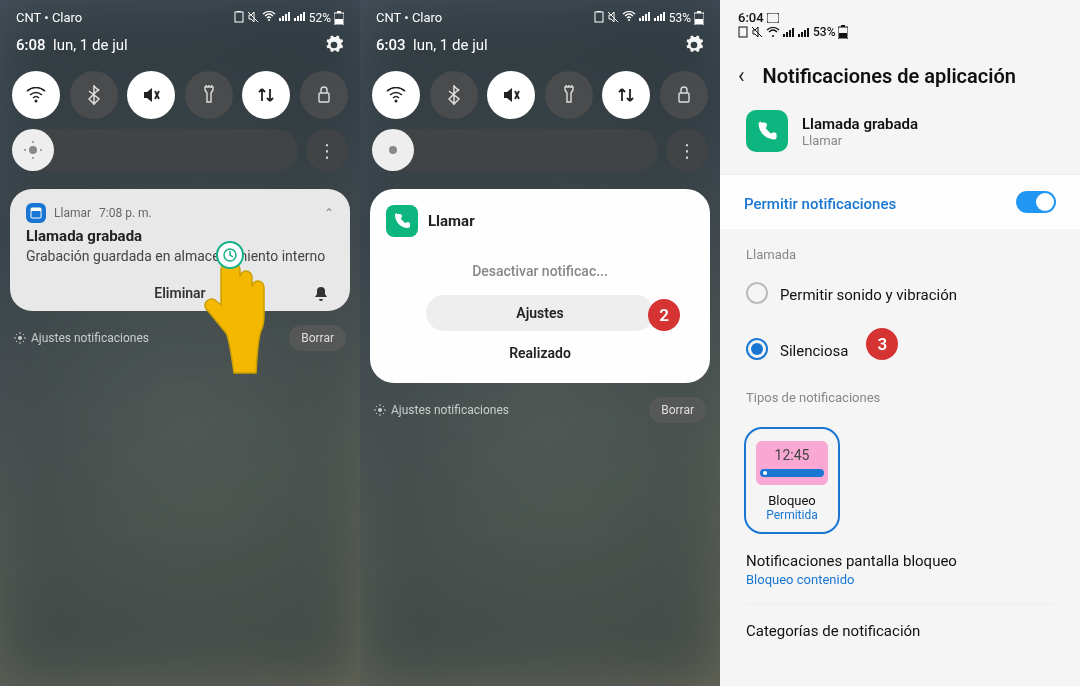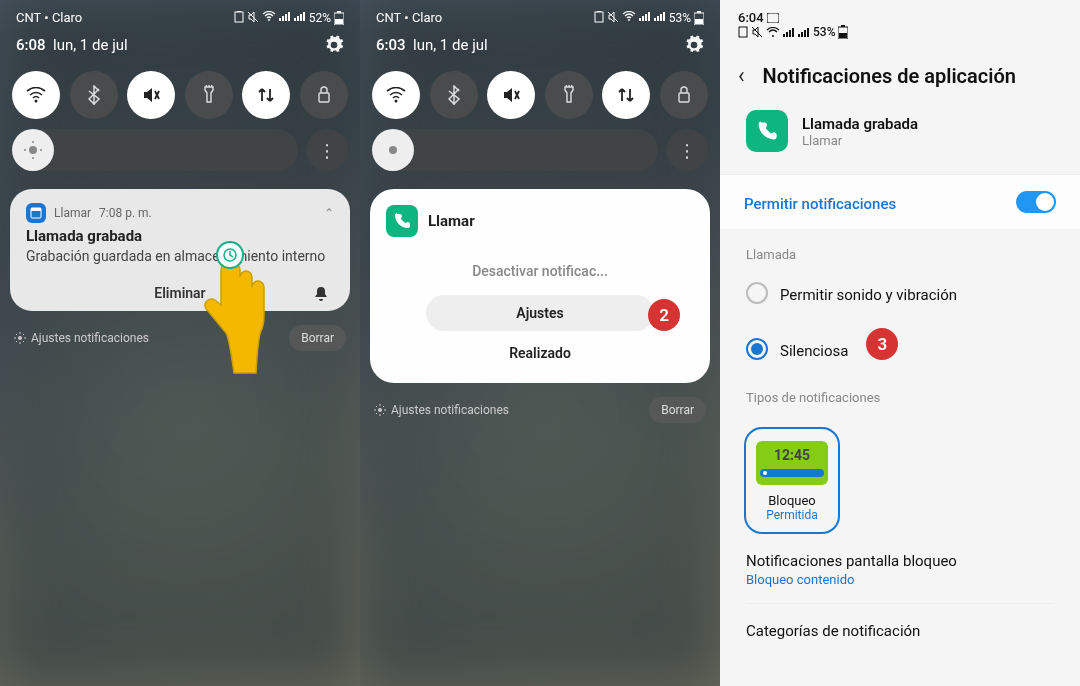--- a/index.html
+++ b/index.html
@@ -62,21 +62,21 @@
 .toggle { width: 40px; height: 22px; border-radius: 11px; background: #2196f3; position: relative; }
 .toggle::after { content: ''; position: absolute; right: 2px; top: 2px; width: 18px; height: 18px; border-radius: 50%; background: #fff; }
 .p3-section { padding: 18px 26px 8px; font-size: 13px; color: #888; }
 .p3-radio-row { display: flex; align-items: flex-end; gap: 12px; padding: 12px 26px; position: relative; }
 .radio-outer { width: 22px; height: 22px; border-radius: 50%; border: 2px solid #bbb; display: flex; align-items: center; justify-content: center; }
 .radio-outer.selected { border-color: #1976d2; }
 .radio-inner { width: 12px; height: 12px; border-radius: 50%; background: #1976d2; }
 .p3-radio-label { font-size: 15px; color: #111; }
 .step-badge3 { width: 32px; height: 32px; border-radius: 50%; background: #d63333; color: #fff; display: flex; align-items: center; justify-content: center; font-size: 17px; font-weight: 600; margin-left: 6px;}
 .p3-type-card { margin: 14px 24px 0; width: 96px; border: 2.5px solid #1976d2; border-radius: 18px; padding: 12px 10px 10px; text-align: center; }
-.type-preview { background: #84cc16; border-radius: 6px; padding: 6px 4px 8px; margin-bottom: 8px; font-weight: bold; }
+.type-preview { background: #f9a8d4; border-radius: 6px; padding: 6px 4px 8px; margin-bottom: 8px; }
 .type-time { font-size: 14px; color: #444; }
 .type-bar { height: 8px; background: #1976d2; border-radius: 4px; margin-top: 6px; position:relative;}
 .type-bar::after{content:'';position:absolute;left:3px;top:2px;width:4px;height:4px;border-radius:2px;background:#fff;}
 .type-name { font-size: 13px; color: #111; }
 .type-status { font-size: 12px; color: #1976d2; }
 .p3-row { padding: 18px 26px 4px; }
 .p3-row-title { font-size: 15px; color: #111; }
 .p3-row-sub { font-size: 13px; color: #1976d2; margin-top: 2px; }
 .p3-divider { height: 1px; background: #eee; margin: 12px 26px 0; }
 svg { display: block; }

